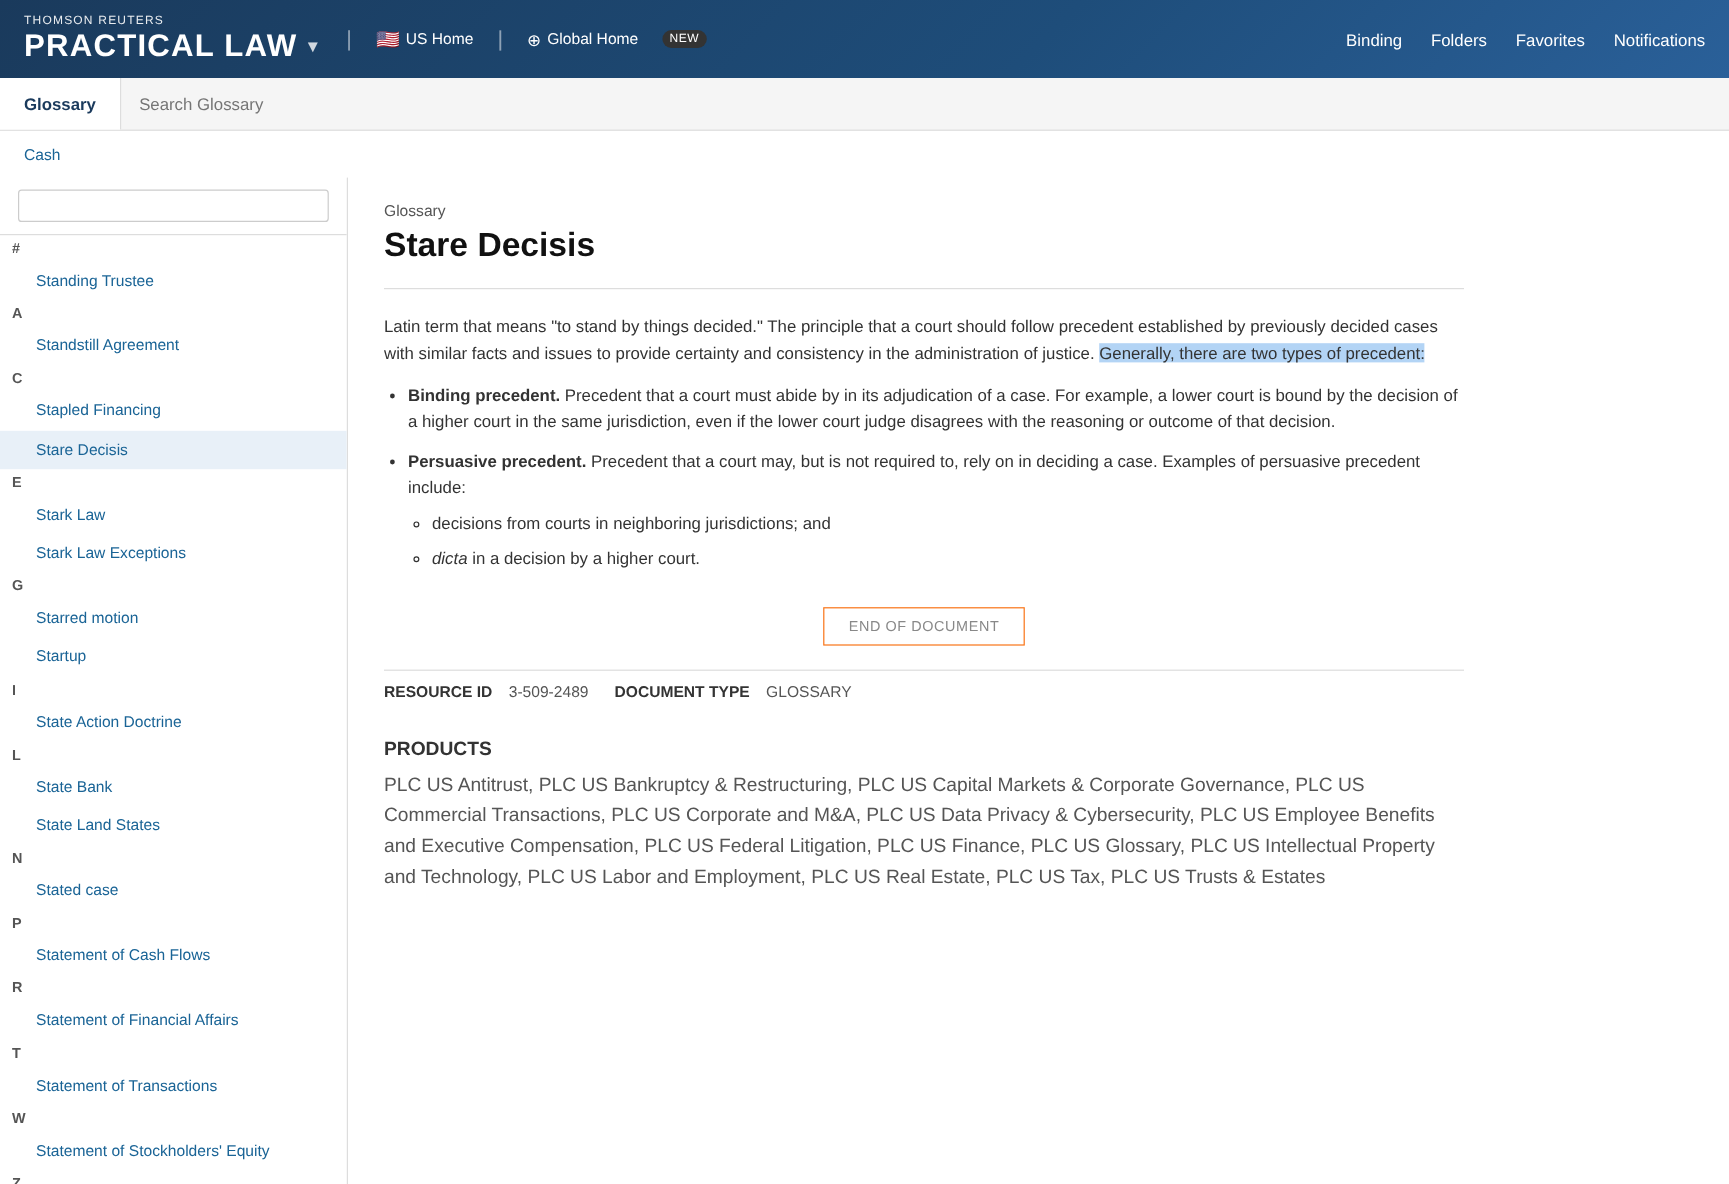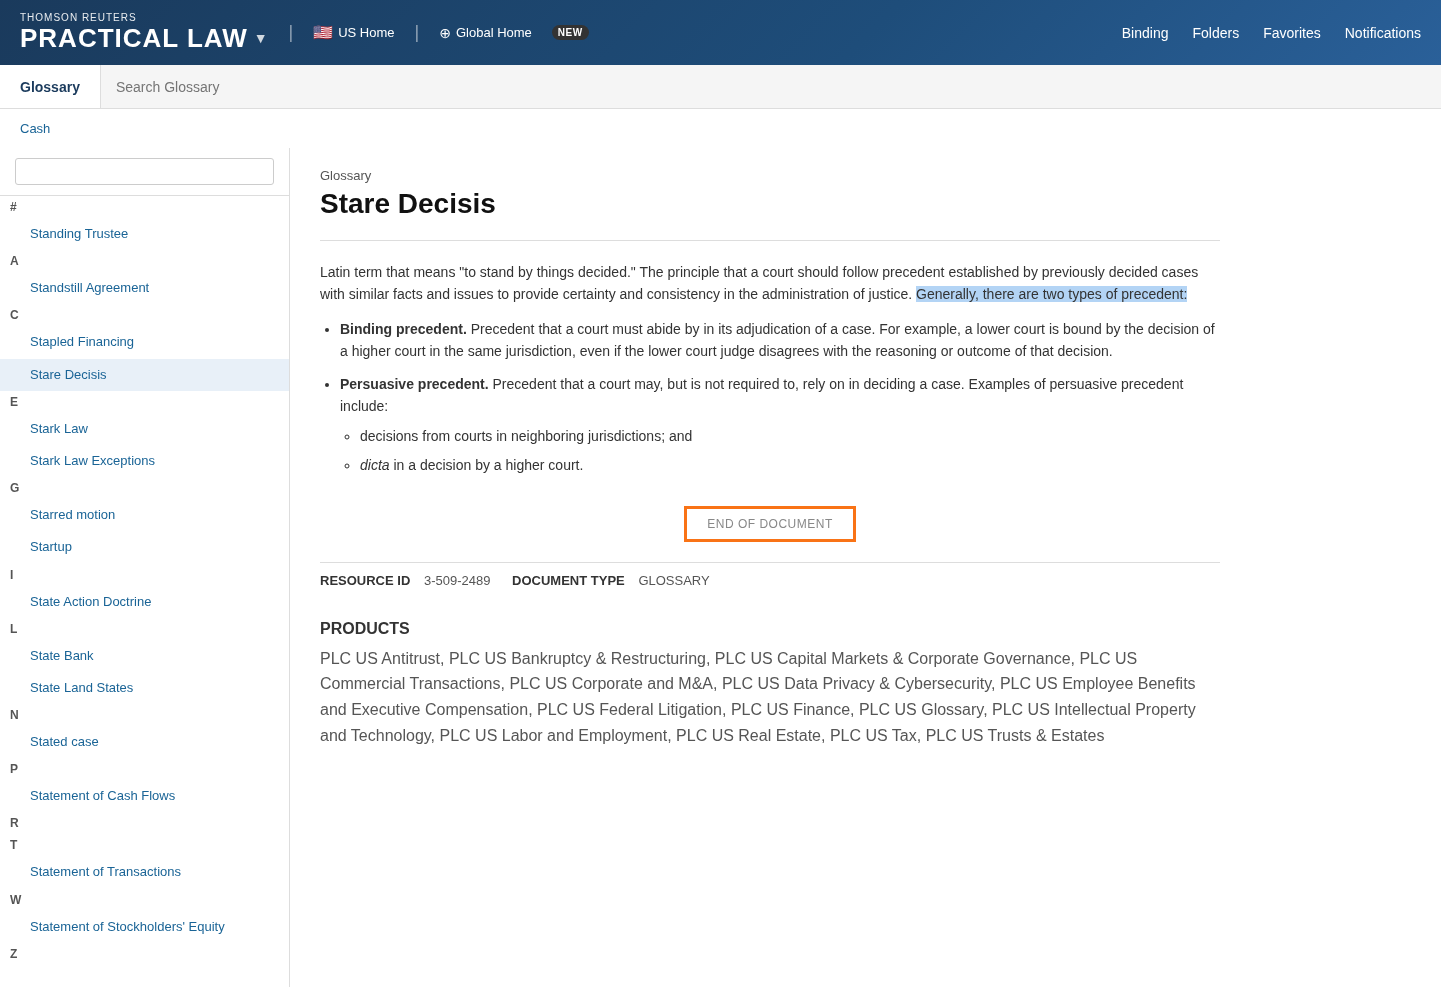--- a/index.html
+++ b/index.html
@@ -20,21 +20,21 @@
     .brand-main { font-size: 26px; font-weight: bold; letter-spacing: 1px; display: flex; align-items: center; gap: 6px; justify-content: center; }
     .brand-main .chevron { font-size: 14px; opacity: 0.8; }
     .nav-divider { color: rgba(255,255,255,0.5); font-size: 18px; }
     .nav-link { color: white; font-size: 13px; display: flex; align-items: center; gap: 5px; cursor: pointer; text-decoration: none; }
     .flag { font-size: 16px; }
     .globe-icon { font-size: 14px; }
     .new-badge {
       background: #333;
       color: white;
       font-size: 10px;
-      font-weight: bold;
+      font-weight: normal;
       padding: 2px 6px;
       border-radius: 10px;
       letter-spacing: 0.5px;
     }
     .top-nav-right { display: flex; gap: 24px; }
     .top-nav-right a { color: white; font-size: 14px; text-decoration: none; cursor: pointer; }
 
     
     .search-bar {
       background: #f5f5f5;
@@ -163,21 +163,21 @@
     }
     .content-body ul ul li {
       margin-bottom: 6px;
     }
     .end-of-doc {
       text-align: center;
       margin: 30px 0 20px;
     }
     .end-of-doc-btn {
       background: white;
-      border: 3px solid #f97316;
+      border: 1px solid #f97316;
       color: #888;
       font-size: 12px;
       letter-spacing: 0.5px;
       padding: 8px 20px;
       cursor: default;
     }
     .meta-divider { border: none; border-top: 1px solid #ddd; margin: 10px 0; }
     .meta-section { font-size: 13px; color: #555; margin-bottom: 8px; }
     .meta-section .meta-label { font-weight: bold; color: #333; margin-right: 10px; }
     .products-section { font-size: 16px; color: #555; line-height: 1.6; margin-top: 28px; }
@@ -266,20 +266,21 @@
 
       <div class="sidebar-item">State Land States</div>
 
       <div class="sidebar-letter">N</div>
       <div class="sidebar-item">Stated case</div>
 
       <div class="sidebar-letter">P</div>
       <div class="sidebar-item">Statement of Cash Flows</div>
 
       <div class="sidebar-letter">R</div>
+      <div class="sidebar-item">Statement of Financial Affairs</div>
 
       <div class="sidebar-letter">T</div>
       <div class="sidebar-item">Statement of Transactions</div>
 
       <div class="sidebar-letter">W</div>
       <div class="sidebar-item">Statement of Stockholders' Equity</div>
 
       <div class="sidebar-letter">Z</div>
 
     </div>

